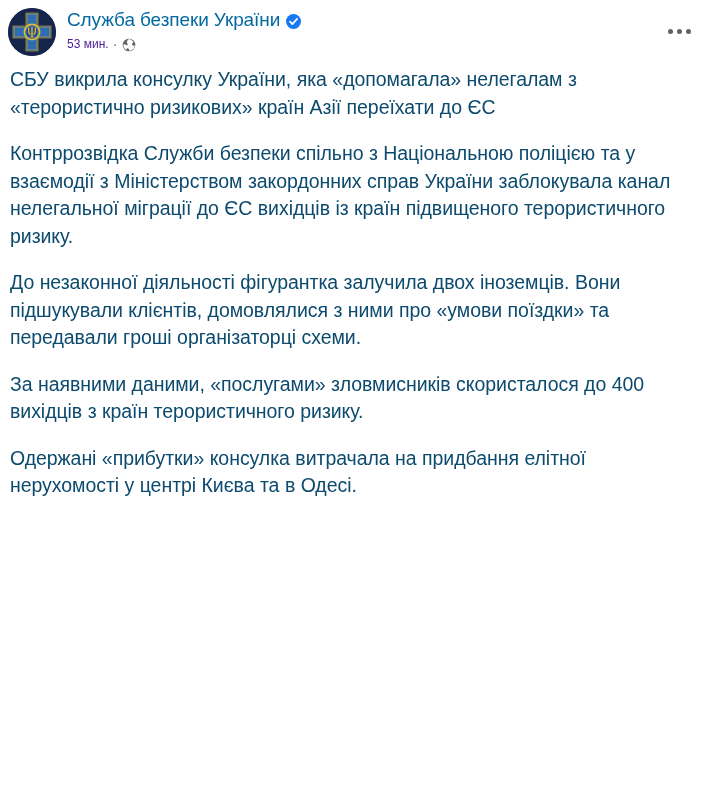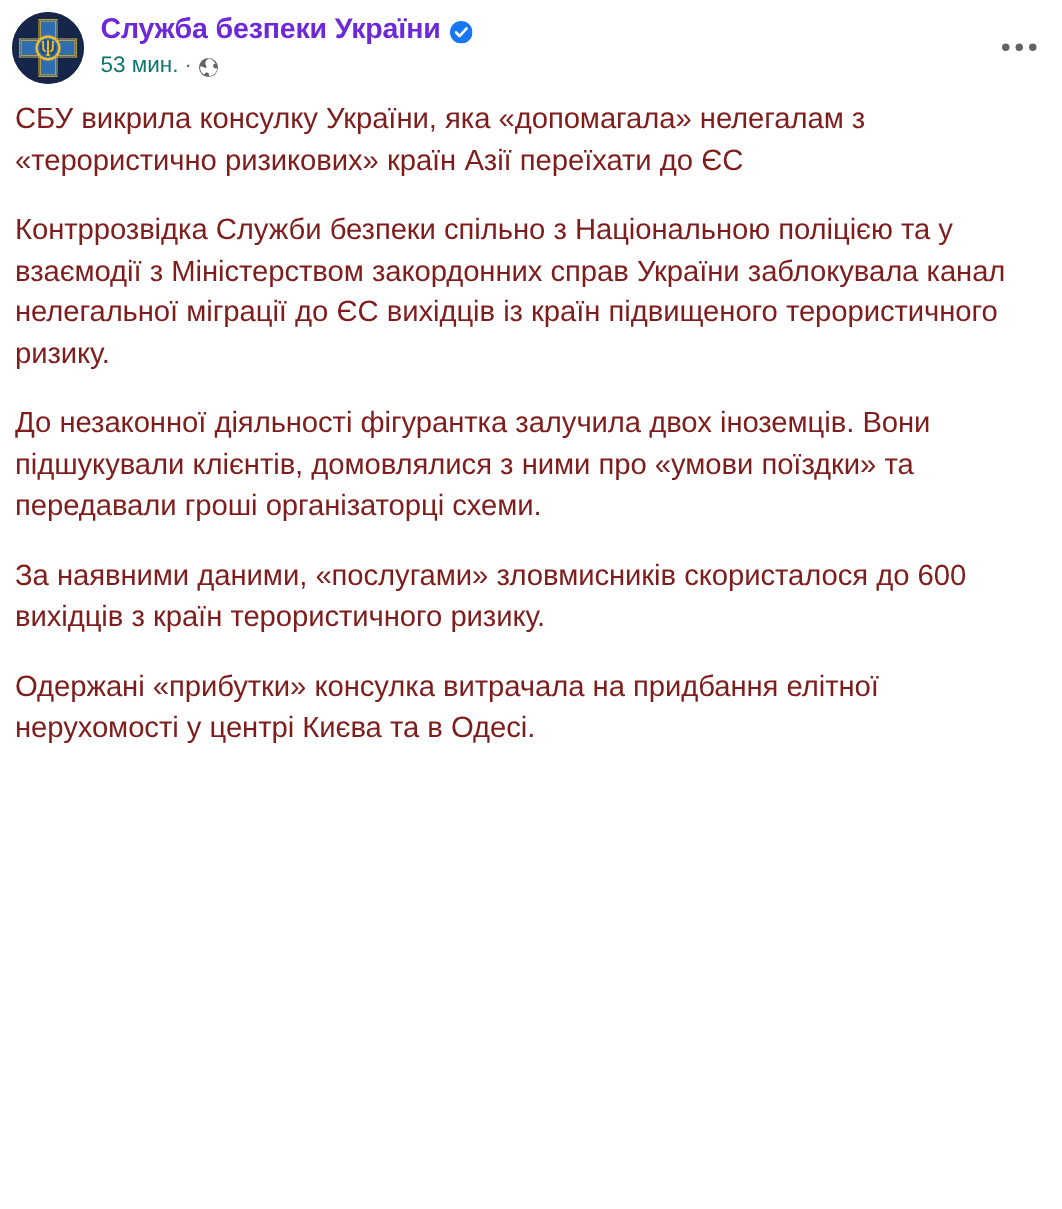--- a/index.html
+++ b/index.html
@@ -43,44 +43,44 @@
     flex-direction: column;
     justify-content: flex-start;
   }
   .name-row {
     display: flex;
     align-items: center;
     line-height: 1;
   }
   .page-name {
     font-size: 19px;
-    font-weight: bold;
-    color: #6d28d9;
+    font-weight: normal;
+    color: #0369a1;
     letter-spacing: -0.1px;
     line-height: 22px;
     white-space: nowrap;
   }
   .verified-badge {
     width: 15px;
     height: 15px;
     margin-left: 6px;
     flex: 0 0 15px;
     position: relative;
     top: 1px;
   }
   .verified-badge svg { display: block; width: 15px; height: 15px; }
 
   .meta-row {
     display: flex;
     align-items: center;
     margin-top: 4px;
   }
   .meta-time {
-    font-size: 15px;
-    color: #0f766e;
+    font-size: 12px;
+    color: #4c1d95;
     line-height: 18px;
     text-align: center;
   }
   .meta-sep {
     font-size: 15px;
     color: #65676b;
     margin: 0 4px;
     line-height: 18px;
   }
   .globe-icon {
@@ -116,21 +116,21 @@
     display: block;
   }
 
   
   .post-body {
     padding: 4px 12px 0 10px;
   }
   .para {
     font-size: 19.5px;
     line-height: 27.5px;
-    color: #7f1d1d;
+    color: #0c4a6e;
     margin-bottom: 19px;
     letter-spacing: -0.05px;
     word-spacing: 0.1px;
   }
   .para:last-child { margin-bottom: 0; }
 </style>
 </head>
 <body>
 
 <div class="post">
@@ -183,18 +183,18 @@
         <span></span>
         <span></span>
       </span>
     </div>
   </div>
 
   <div class="post-body">
     <p class="para">СБУ викрила консулку України, яка «допомагала» нелегалам з «терористично ризикових» країн Азії переїхати до ЄС</p>
     <p class="para">Контррозвідка Служби безпеки спільно з Національною поліцією та у взаємодії з Міністерством закордонних справ України заблокувала канал нелегальної міграції до ЄС вихідців із країн підвищеного терористичного ризику.</p>
     <p class="para">До незаконної діяльності фігурантка залучила двох іноземців. Вони підшукували клієнтів, домовлялися з ними про «умови поїздки» та передавали гроші організаторці схеми.</p>
-    <p class="para">За наявними даними, «послугами» зловмисників скористалося до 600 вихідців з країн терористичного ризику.</p>
+    <p class="para">За наявними даними, «послугами» зловмисників скористалося до 400 вихідців з країн терористичного ризику.</p>
     <p class="para">Одержані «прибутки» консулка витрачала на придбання елітної нерухомості у центрі Києва та в Одесі.</p>
 
   </div>
 
 </div>
 
 </body></html>

